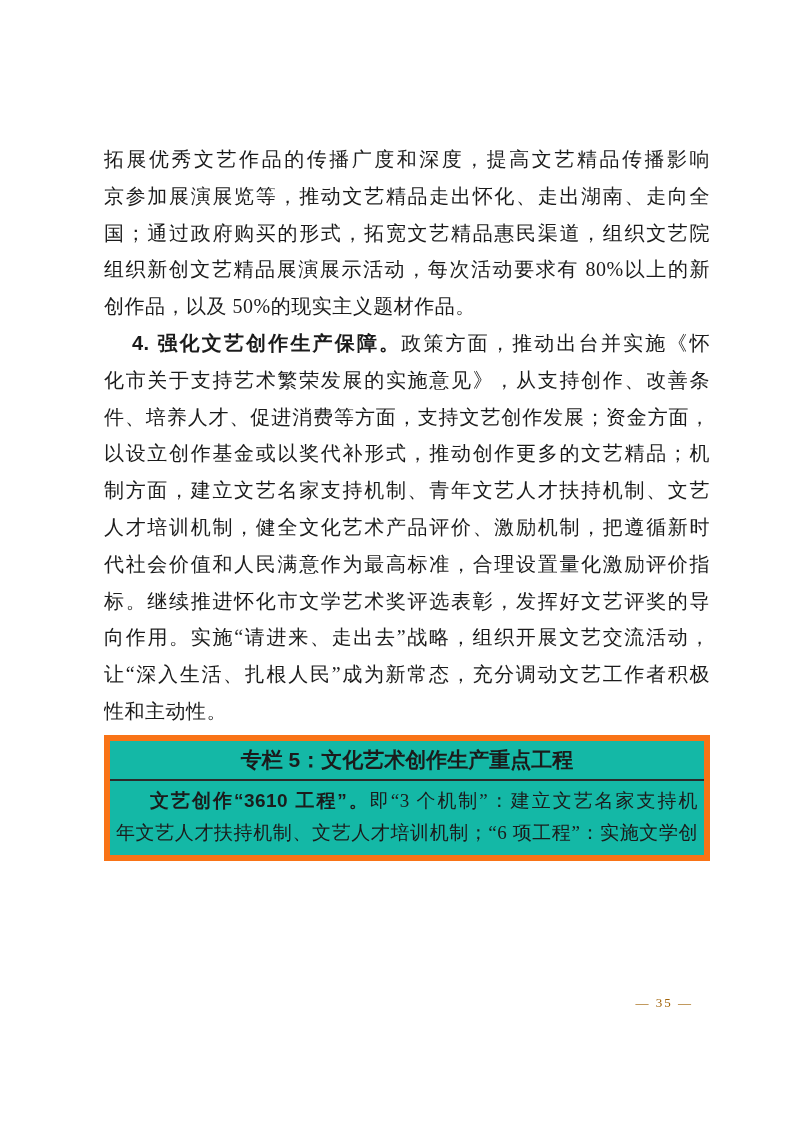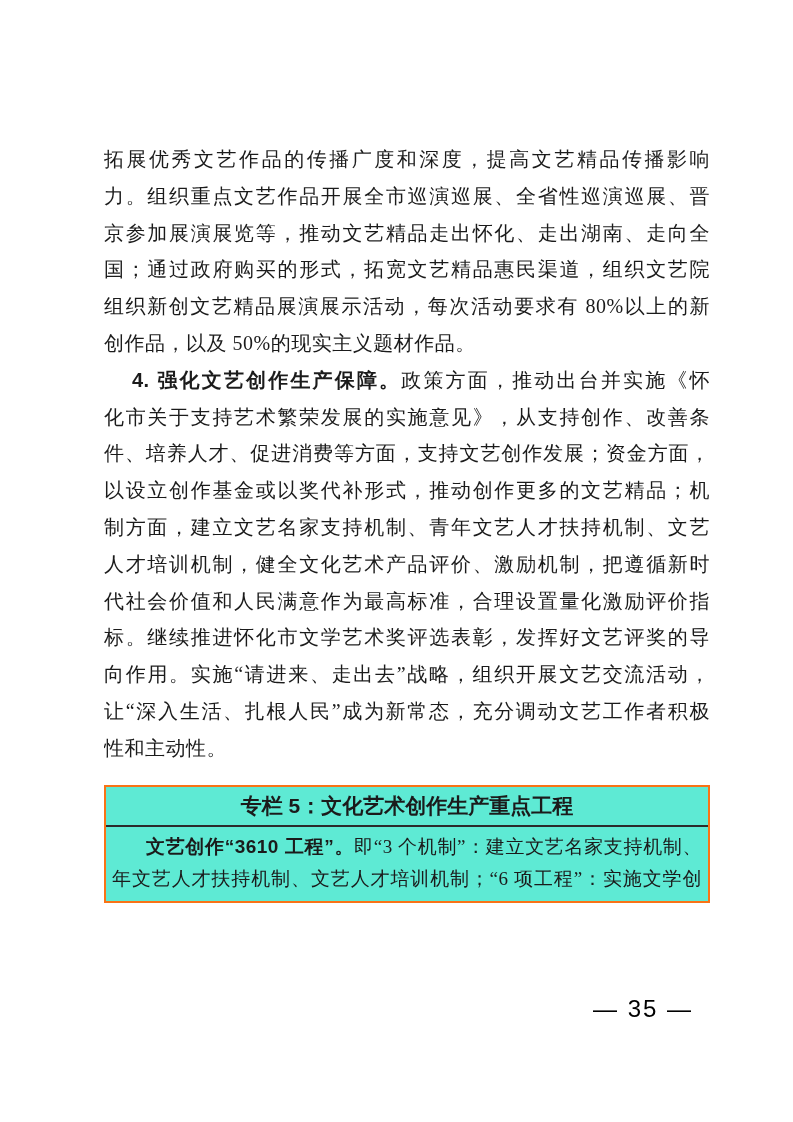--- a/index.html
+++ b/index.html
@@ -32,23 +32,23 @@
   .tline.last {
     text-align: right;
     text-align-last: left;
   }
   .tline.indent { text-indent: 28px; }
   .lead {
     font-weight: bold;
     font-family: Liberation Sans, sans-serif;
   }
   .callout {
-    margin-top: 18px;
-    border: 2px solid #f97316;
-    background: #5eead4;
+    margin-top: 5px;
+    border: 6px solid #f97316;
+    background: #14b8a6;
   }
   .callout-title {
     font-size: 21px;
     font-weight: bold;
     font-family: "Liberation Sans", sans-serif;
     text-align: center;
     line-height: 38px;
     height: 38px;
     border-bottom: 2px solid #2b2b2b;
     overflow: hidden;
@@ -61,35 +61,34 @@
     text-align: justify;
     text-align-last: justify;
     overflow: hidden;
     letter-spacing: 0.5px;
   }
   .bline.indent2 { text-indent: 34px; }
   .pagenum {
     position: absolute;
     top: 995px;
     right: 100px;
-    font-size: 24px;
-    font-family: Liberation Sans, sans-serif;
-    color: #000000;
+    font-size: 13px;
+    font-family: Liberation Serif, serif;
+    color: #a16207;
     letter-spacing: 2px;
   }
 </style>
 </head>
 <body>
 
 <div class="page">
   <div class="content">
 
     <div class="para">
       <div class="tline">拓展优秀文艺作品的传播广度和深度，提高文艺精品传播影响</div>
-      <div class="tline">力。组织重点文艺作品开展全市巡演巡展、全省性巡演巡展、晋</div>
       <div class="tline">京参加展演展览等，推动文艺精品走出怀化、走出湖南、走向全</div>
       <div class="tline">国；通过政府购买的形式，拓宽文艺精品惠民渠道，组织文艺院</div>
       <div class="tline">组织新创文艺精品展演展示活动，每次活动要求有 80%以上的新</div>
       <div class="tline last">创作品，以及 50%的现实主义题材作品。</div>
     </div>
 
     <div class="para">
       <div class="tline indent">
         <span class="lead">4. 强化文艺创作生产保障。</span><span>政策方面，推动出台并实施《怀</span>
       </div>

